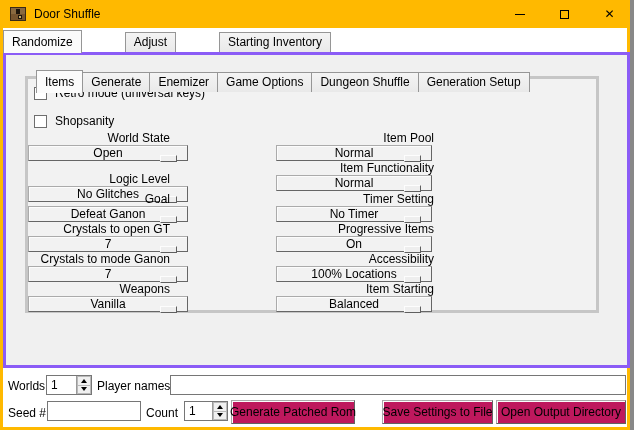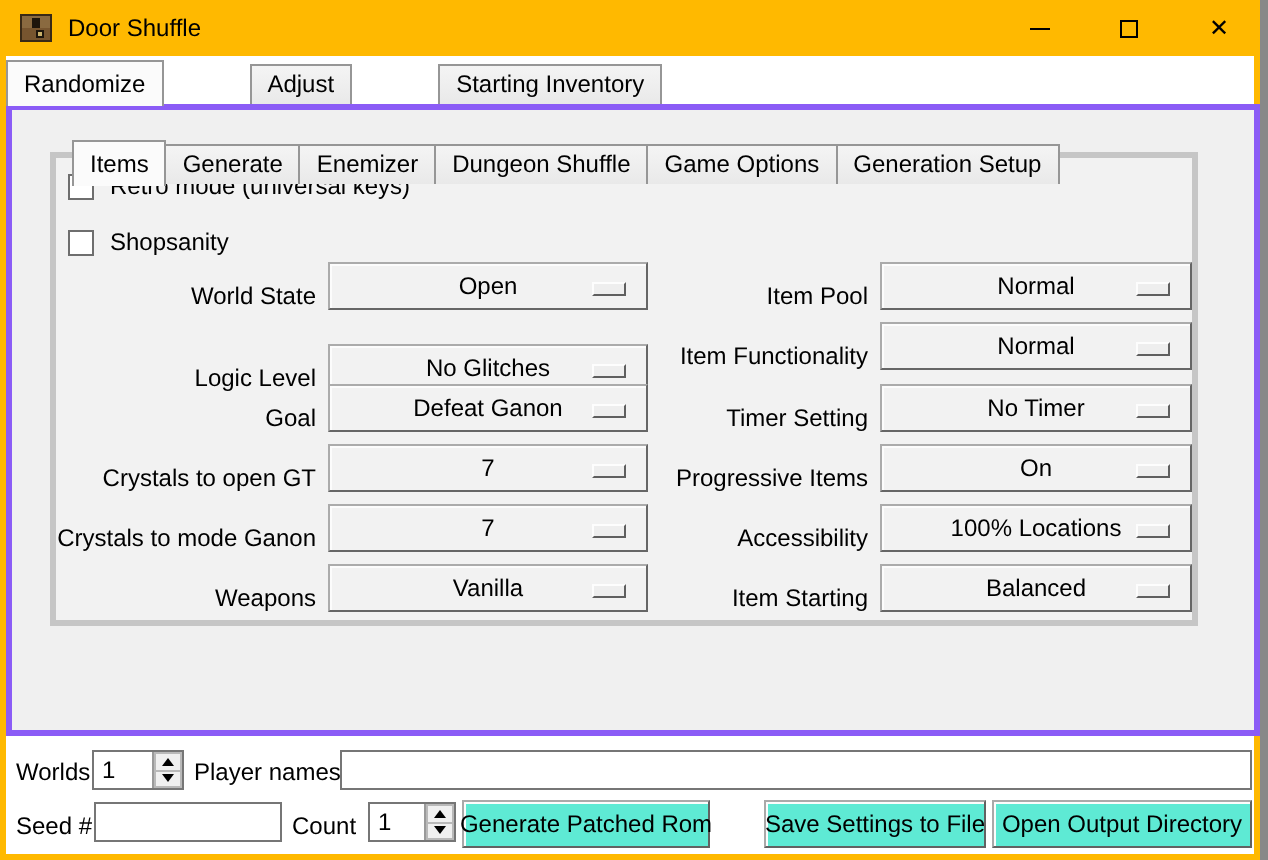--- a/index.html
+++ b/index.html
@@ -40,21 +40,21 @@
   .pane { position:absolute; background:#f0f0f0; border:3px solid #8b5cf6; }
   .pane-outer { left:3px; top:52px; width:627px; height:316px; }
   .pane-inner { left:25px; top:76px; width:574px; height:237px; background:#f2f2f2; border-color:#c6c6c6; }
 
   
   .chk-row { position:absolute; left:6px; display:flex; align-items:center; }
   .chk-box { width:13px; height:13px; background:#fff; border:1px solid #6e6e6e; flex:0 0 auto; }
   .chk-label { margin-left:8px; }
 
   
-  .set-row { position:absolute; height:24px; display:flex; align-items:flex-end; }
+  .set-row { position:absolute; height:24px; display:flex; align-items:center;flex-direction:column; }
   .set-label { text-align:right; padding-right:6px; }
   .set-label-l { width:136px; }
   .set-label-r { width:172px; }
   .optmenu {
     position:relative; height:24px; background:#f2f2f2; cursor:default;
     border:1px solid; border-color:#ababab #666666 #666666 #ababab;
     box-shadow: inset 1px 1px 0 #fcfcfc;
     display:flex; align-items:center; justify-content:center;
   }
   .optmenu-l { width:160px; }
@@ -69,21 +69,21 @@
   .entry { position:absolute; height:20px; background:#fff; border:1px solid #767676;
     font-family:"Liberation Sans", sans-serif; font-size:12px; padding:0 3px; outline:none; }
   .spin { position:absolute; height:20px; background:#fff; border:1px solid #767676; display:flex; }
   .spin-val { flex:1; padding:2px 0 0 4px; }
   .spin-arrows { width:15px; border-left:1px solid #9a9a9a; display:flex; flex-direction:column; }
   .spin-cell { flex:1; background:#f0f0f0; display:flex; align-items:center; justify-content:center; border:1px solid #b9b9b9; }
   .spin-cell + .spin-cell { border-top:none; }
   .tri-up { width:0; height:0; border-left:3px solid transparent; border-right:3px solid transparent; border-bottom:4px solid #000; }
   .tri-dn { width:0; height:0; border-left:3px solid transparent; border-right:3px solid transparent; border-top:4px solid #000; }
   .btn {
-    position:absolute; height:24px; background:#5eead4; cursor:default;
+    position:absolute; height:24px; background:#be185d; cursor:default;
     border:1px solid; border-color:#a9a9a9 #626262 #626262 #a9a9a9;
     box-shadow: inset 1px 1px 0 #fcfcfc;
     display:flex; align-items:center; justify-content:center; white-space:nowrap;
     font-family:"Liberation Sans", sans-serif; font-size:12px;
   }
 </style>
 </head>
 <body>
 
 <div class="win" style="--accent:#ffb900">
@@ -115,22 +115,22 @@
     <div class="tab active">Randomize</div>
     <div class="tab">Adjust</div>
     <div class="tab">Starting Inventory</div>
   </div>
   <div class="pane pane-outer"></div>
 
   <div class="tabrow tabrow-inner">
     <div class="tab active">Items</div>
     <div class="tab">Generate</div>
     <div class="tab">Enemizer</div>
+    <div class="tab">Game Options</div>
     <div class="tab">Dungeon Shuffle</div>
-    <div class="tab">Game Options</div>
     <div class="tab">Generation Setup</div>
   </div>
 
   <div class="pane pane-inner">
 
     <div class="chk-row" style="top:7px">
       <div class="chk-box"></div>
       <span class="chk-label">Retro mode (universal keys)</span>
     </div>
     <div class="chk-row" style="top:35px">

